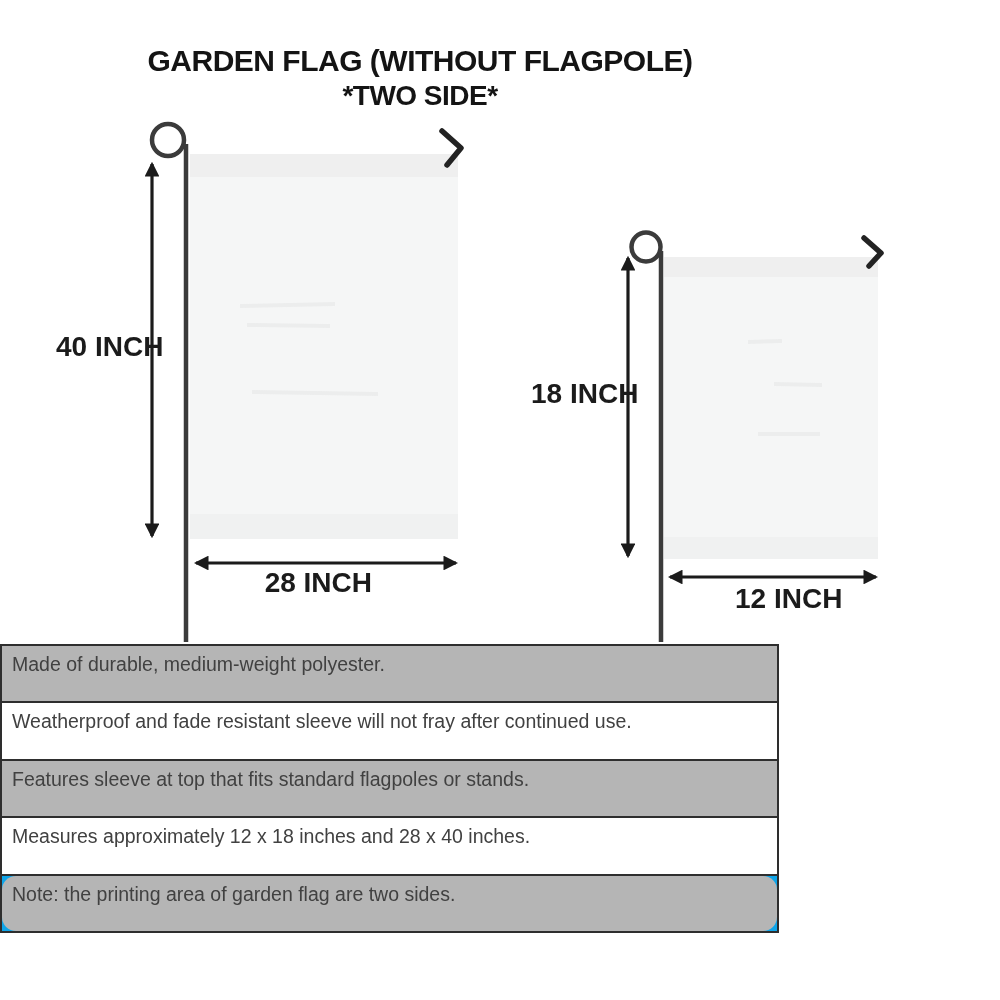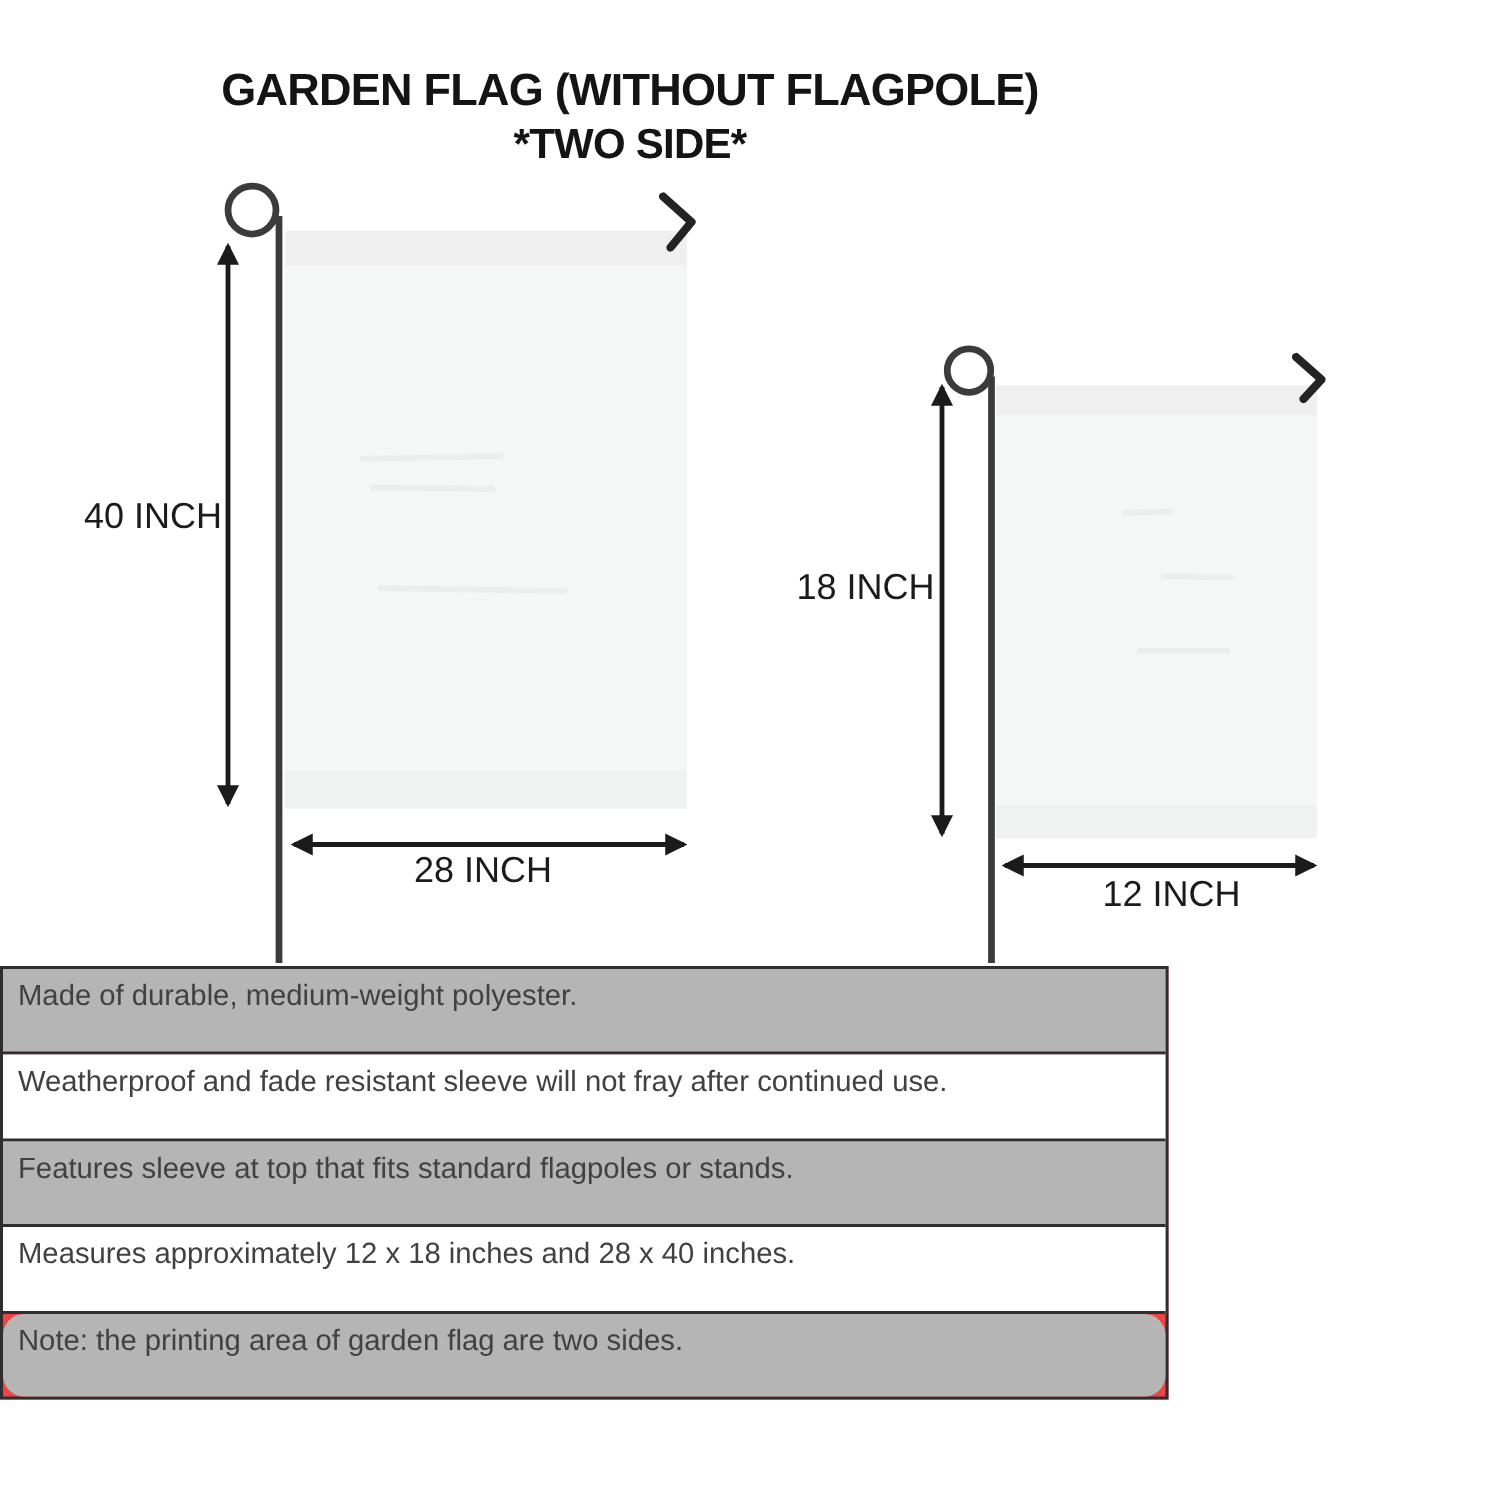--- a/index.html
+++ b/index.html
@@ -26,33 +26,33 @@
   }
   .title-line1{
     font-size:30px;font-weight:800;letter-spacing:-0.5px;line-height:37px;
   }
   .title-line2{
     font-size:28px;font-weight:800;letter-spacing:-0.5px;line-height:34px;
   }
   .diagram-svg{position:absolute;top:0;left:0;}
   .dim-label{
     position:absolute;
-    font-size:24px;font-weight:400;color:var(--arrow);
+    font-size:28px;font-weight:700;color:var(--arrow);
     letter-spacing:0px;white-space:nowrap;
   }
   .dim-40{top:297px;left:56px;width:84px;text-align:right;}
-  .dim-28{top:533px;left:262px;width:120px;text-align:center;}
+  .dim-28{top:533px;left:252px;width:120px;text-align:right;}
   .dim-18{top:344px;left:531px;width:84px;text-align:right;}
   .dim-12{top:549px;left:735px;width:120px;text-align:left;}
   .features-table{
     position:absolute;top:610px;left:0;width:779px;height:289px;
     border:2px solid var(--row_border);
     box-sizing:border-box;
     display:flex;flex-direction:column;
-    background:#ef4444;
+    background:#0ea5e9;
   }
   .feature-row{
     flex:1;
     border-bottom:2px solid var(--row_border);
     padding:7px 10px 0 10px;
     font-size:19.5px;color:var(--body_text);
     box-sizing:border-box;
     background:#ffffff;
   }
   .feature-row:last-child{border-bottom:none;border-radius:14px;}

